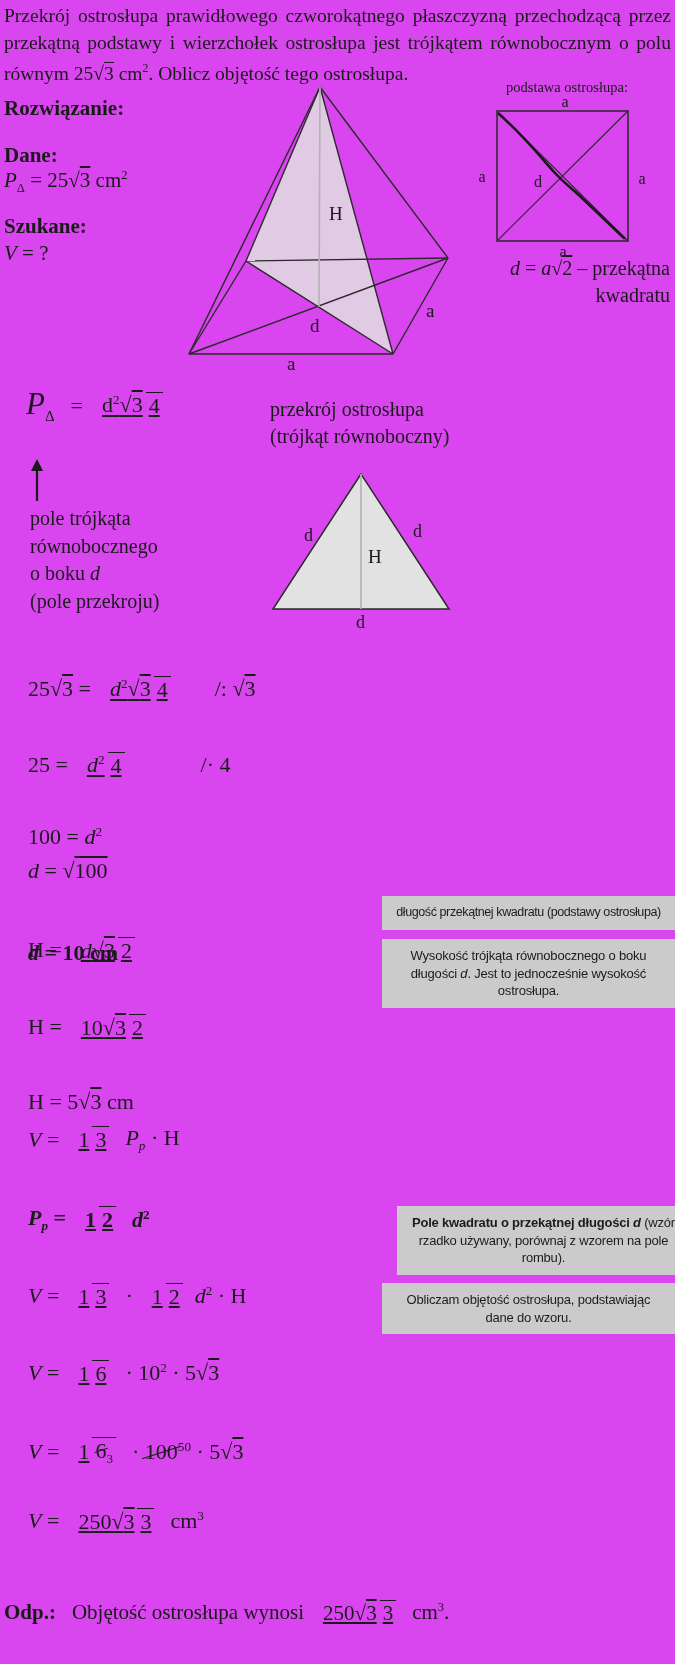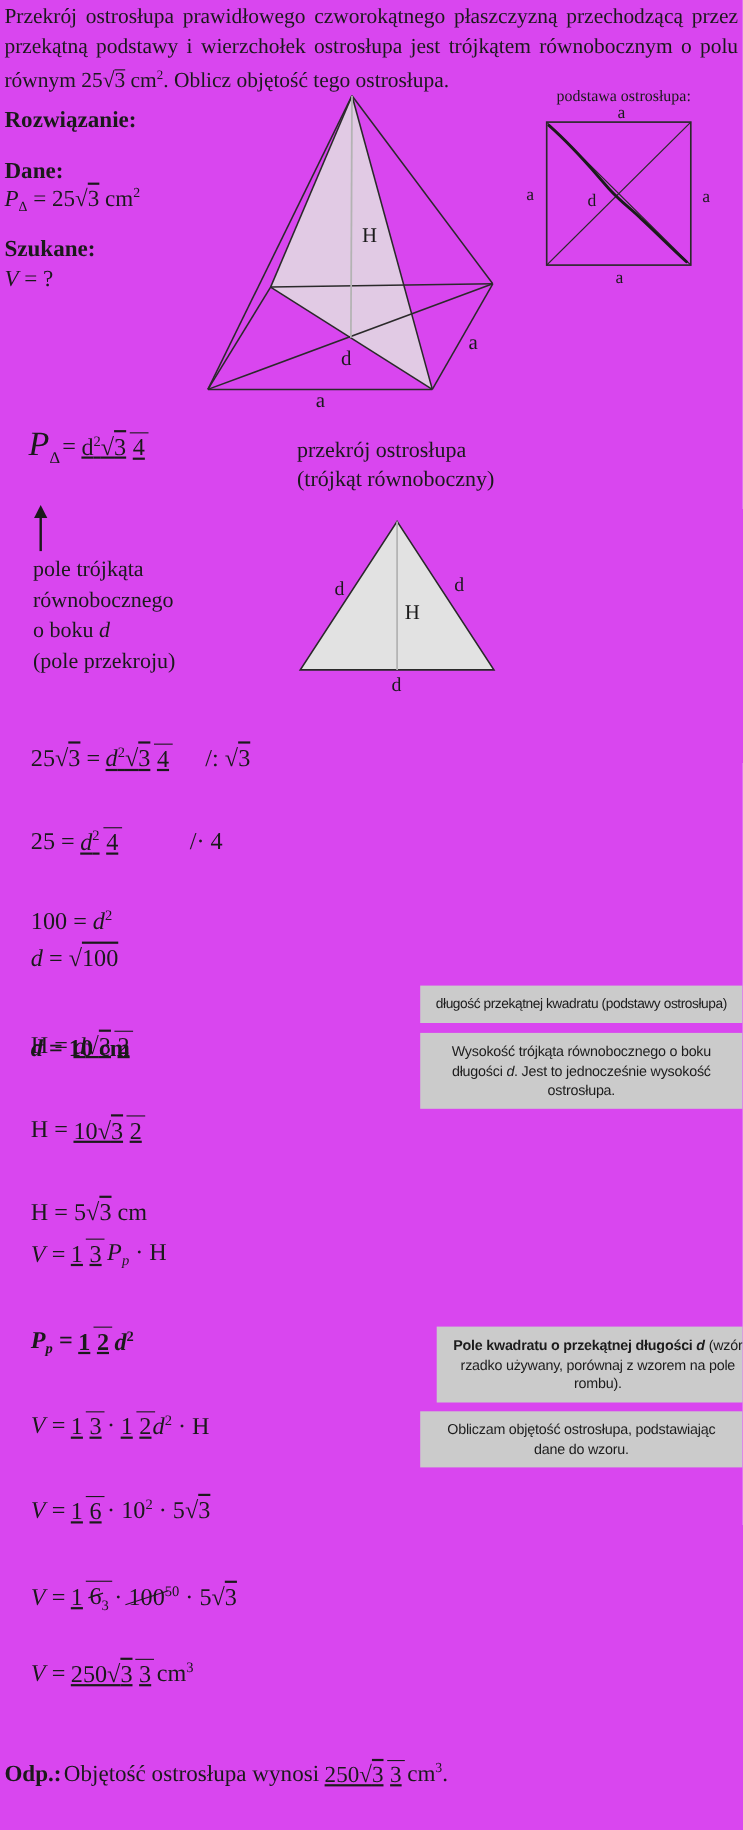--- a/index.html
+++ b/index.html
@@ -7,21 +7,21 @@
   .page {
     position:relative; width:675px; height:1664px; overflow:hidden;
     background:#d946ef; color:#1a1a1a;
     font-family:"Liberation Serif","DejaVu Serif",serif;
   }
   .abs { position:absolute; }
   .problem { left:4px; top:3px; width:667px; font-size:19.5px; line-height:26.5px; text-align:justify; }
   .h-bold { font-weight:bold; font-size:21px; }
   .serif20 { font-size:20px; line-height:27px; }
   
-  .eq { position:absolute; display:flex; align-items:center; gap:2px; font-size:22px; white-space:nowrap; }
+  .eq { position:absolute; display:flex; align-items:center; gap:16px; font-size:22px; white-space:nowrap; }
   .eq.b { font-weight:bold; }
   .frac { display:inline-flex; flex-direction:row; align-items:center; line-height:1.18;text-decoration:underline; }
   .frac .num { padding:0 3px; }
   .frac .den { border-top:1.6px solid #1a1a1a; padding:0 3px; }
   .note { margin-left:28px; }
   .note.far { margin-left:60px; }
   sup { font-size:60%; }
   sub { font-size:60%; }
   .ov { text-decoration:overline; }
   .cancel { position:relative; display:inline-block; }
@@ -79,20 +79,24 @@
     <text x="103" y="27" font-size="16" text-anchor="middle">a</text>
     <rect x="35" y="31" width="131" height="130" fill="none" stroke="#2a2a2a" stroke-width="1.5"></rect>
     <line x1="35" y1="31" x2="166" y2="161" stroke="#2a2a2a" stroke-width="1.1"></line>
     <line x1="35" y1="161" x2="166" y2="31" stroke="#2a2a2a" stroke-width="1.1"></line>
     <path d="M 37 34 C 62 56, 76 74, 92 92 C 103 104, 112 110, 121 119 C 134 131, 150 147, 162 158" fill="none" stroke="#1a1a1a" stroke-width="2.6" stroke-linecap="round"></path>
     <text x="20" y="102" font-size="16" text-anchor="middle">a</text>
     <text x="180" y="104" font-size="16" text-anchor="middle">a</text>
     <text x="101" y="177" font-size="16" text-anchor="middle">a</text>
     <text x="76" y="107" font-size="16" text-anchor="middle">d</text>
   </svg>
+  <div class="abs serif20 caption-right" style="left:462px; top:255px; width:208px;">
+    <div><i>d</i> = <i>a</i>√<span class="ov">2</span> – przekątna</div>
+    <div>kwadratu</div>
+  </div>
 
   <div class="eq" style="left:26px; top:386px;">
     <span class="bigP"><span><i>P</i></span><sub>Δ</sub></span>
     <span>=</span>
     <span class="frac">
       <span class="num">d<sup>2</sup>√<span class="ov">3</span></span>
       <span class="den">4</span>
     </span>
   </div>
   <svg class="abs" style="left:30px; top:458px;" width="14" height="44" viewBox="0 0 14 44">

